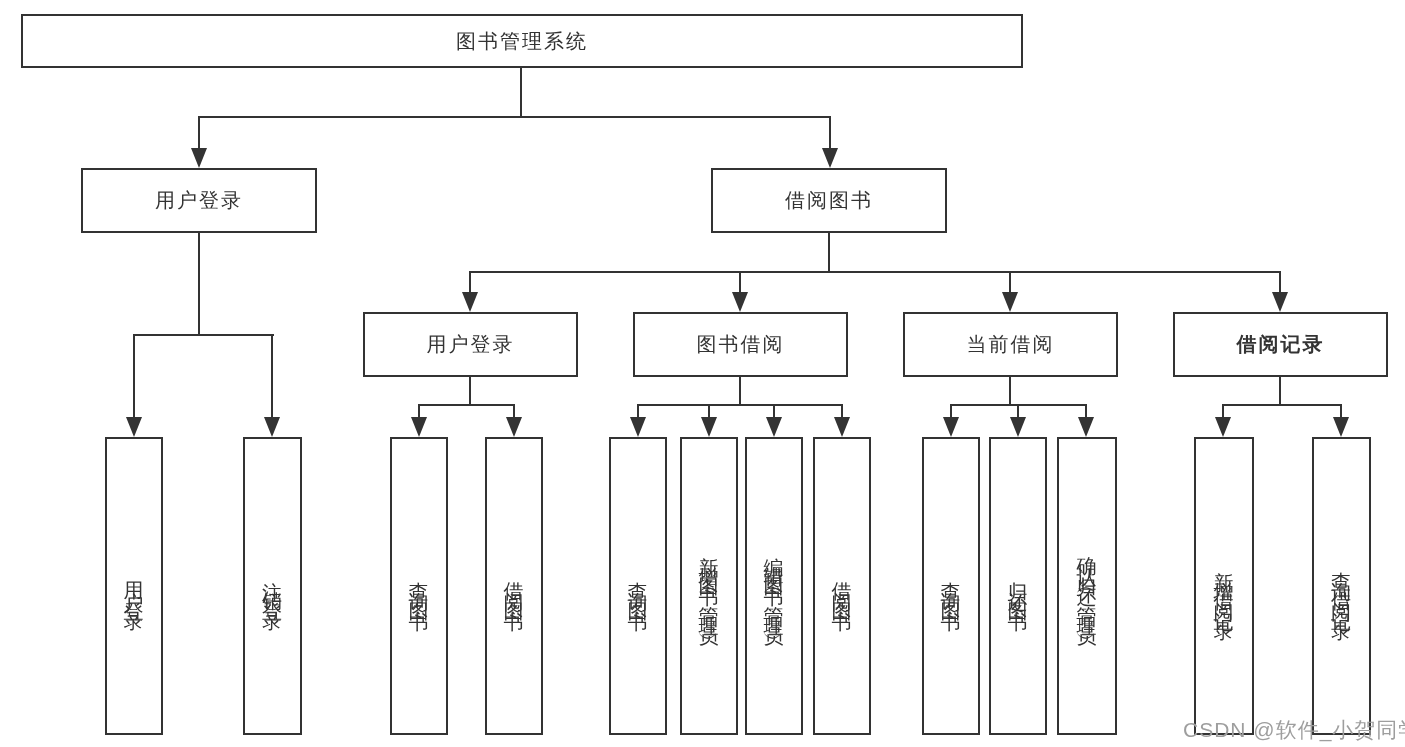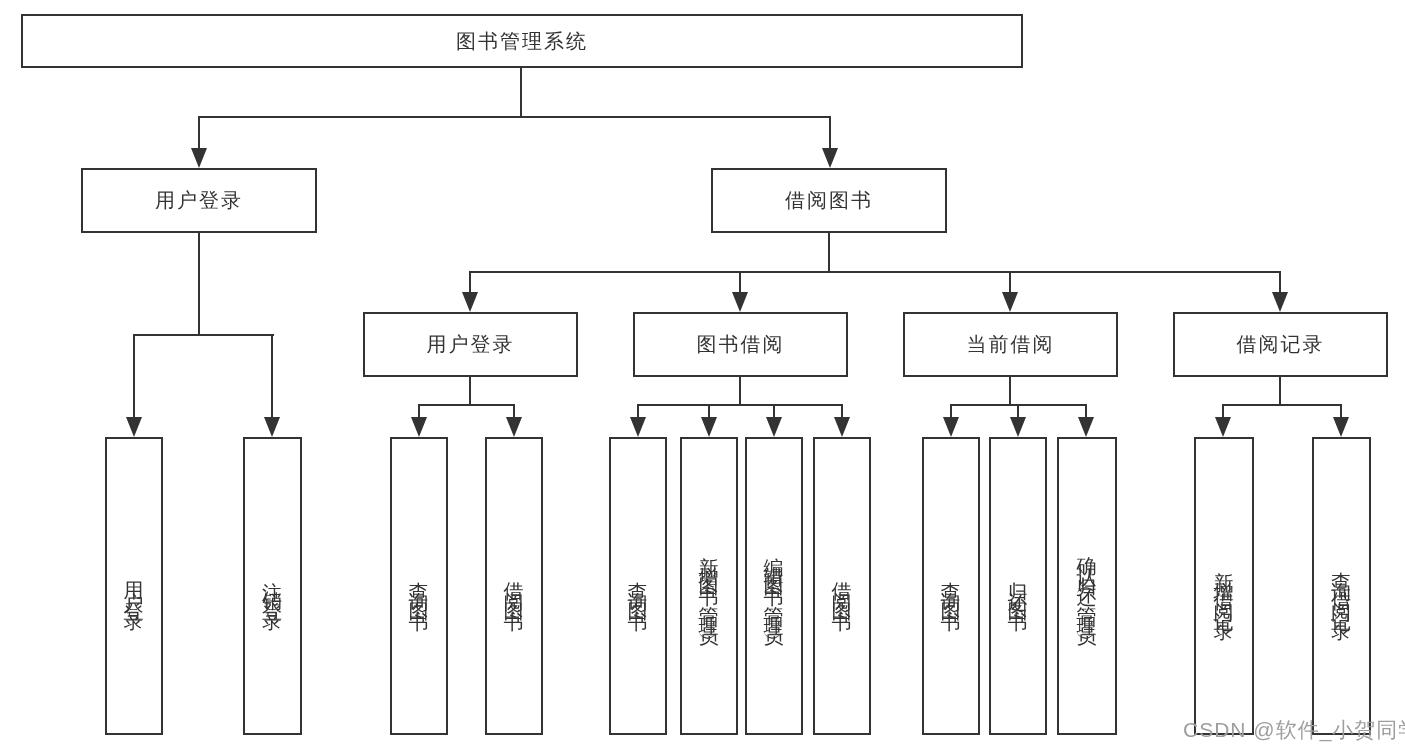--- a/index.html
+++ b/index.html
@@ -81,21 +81,21 @@
 
   <div class="node" style="left:363px;top:312px;width:215px;height:65px;">
     <span>用户登录</span>
   </div>
   <div class="node" style="left:903px;top:312px;width:215px;height:65px;">
     <span>当前借阅</span>
   </div>
   <div class="node" style="left:633px;top:312px;width:215px;height:65px;">
     <span>图书借阅</span>
   </div>
-  <div class="node" style="left:1173px;top:312px;width:215px;height:65px;">
+  <div class="node" style="left:1173px;top:312px;width:215px;height:65px;font-weight:bold;">
     <span>借阅记录</span>
   </div>
 
   <div class="vline" style="left:469px;top:377px;height:29px;"></div>
   <div class="hline" style="left:418px;top:404px;width:97px;"></div>
   <div class="vline" style="left:418px;top:404px;height:14px;"></div>
   <div class="arrow" style="left:411px;top:417px;"></div>
   <div class="vline" style="left:513px;top:404px;height:14px;"></div>
   <div class="arrow" style="left:506px;top:417px;"></div>
 

